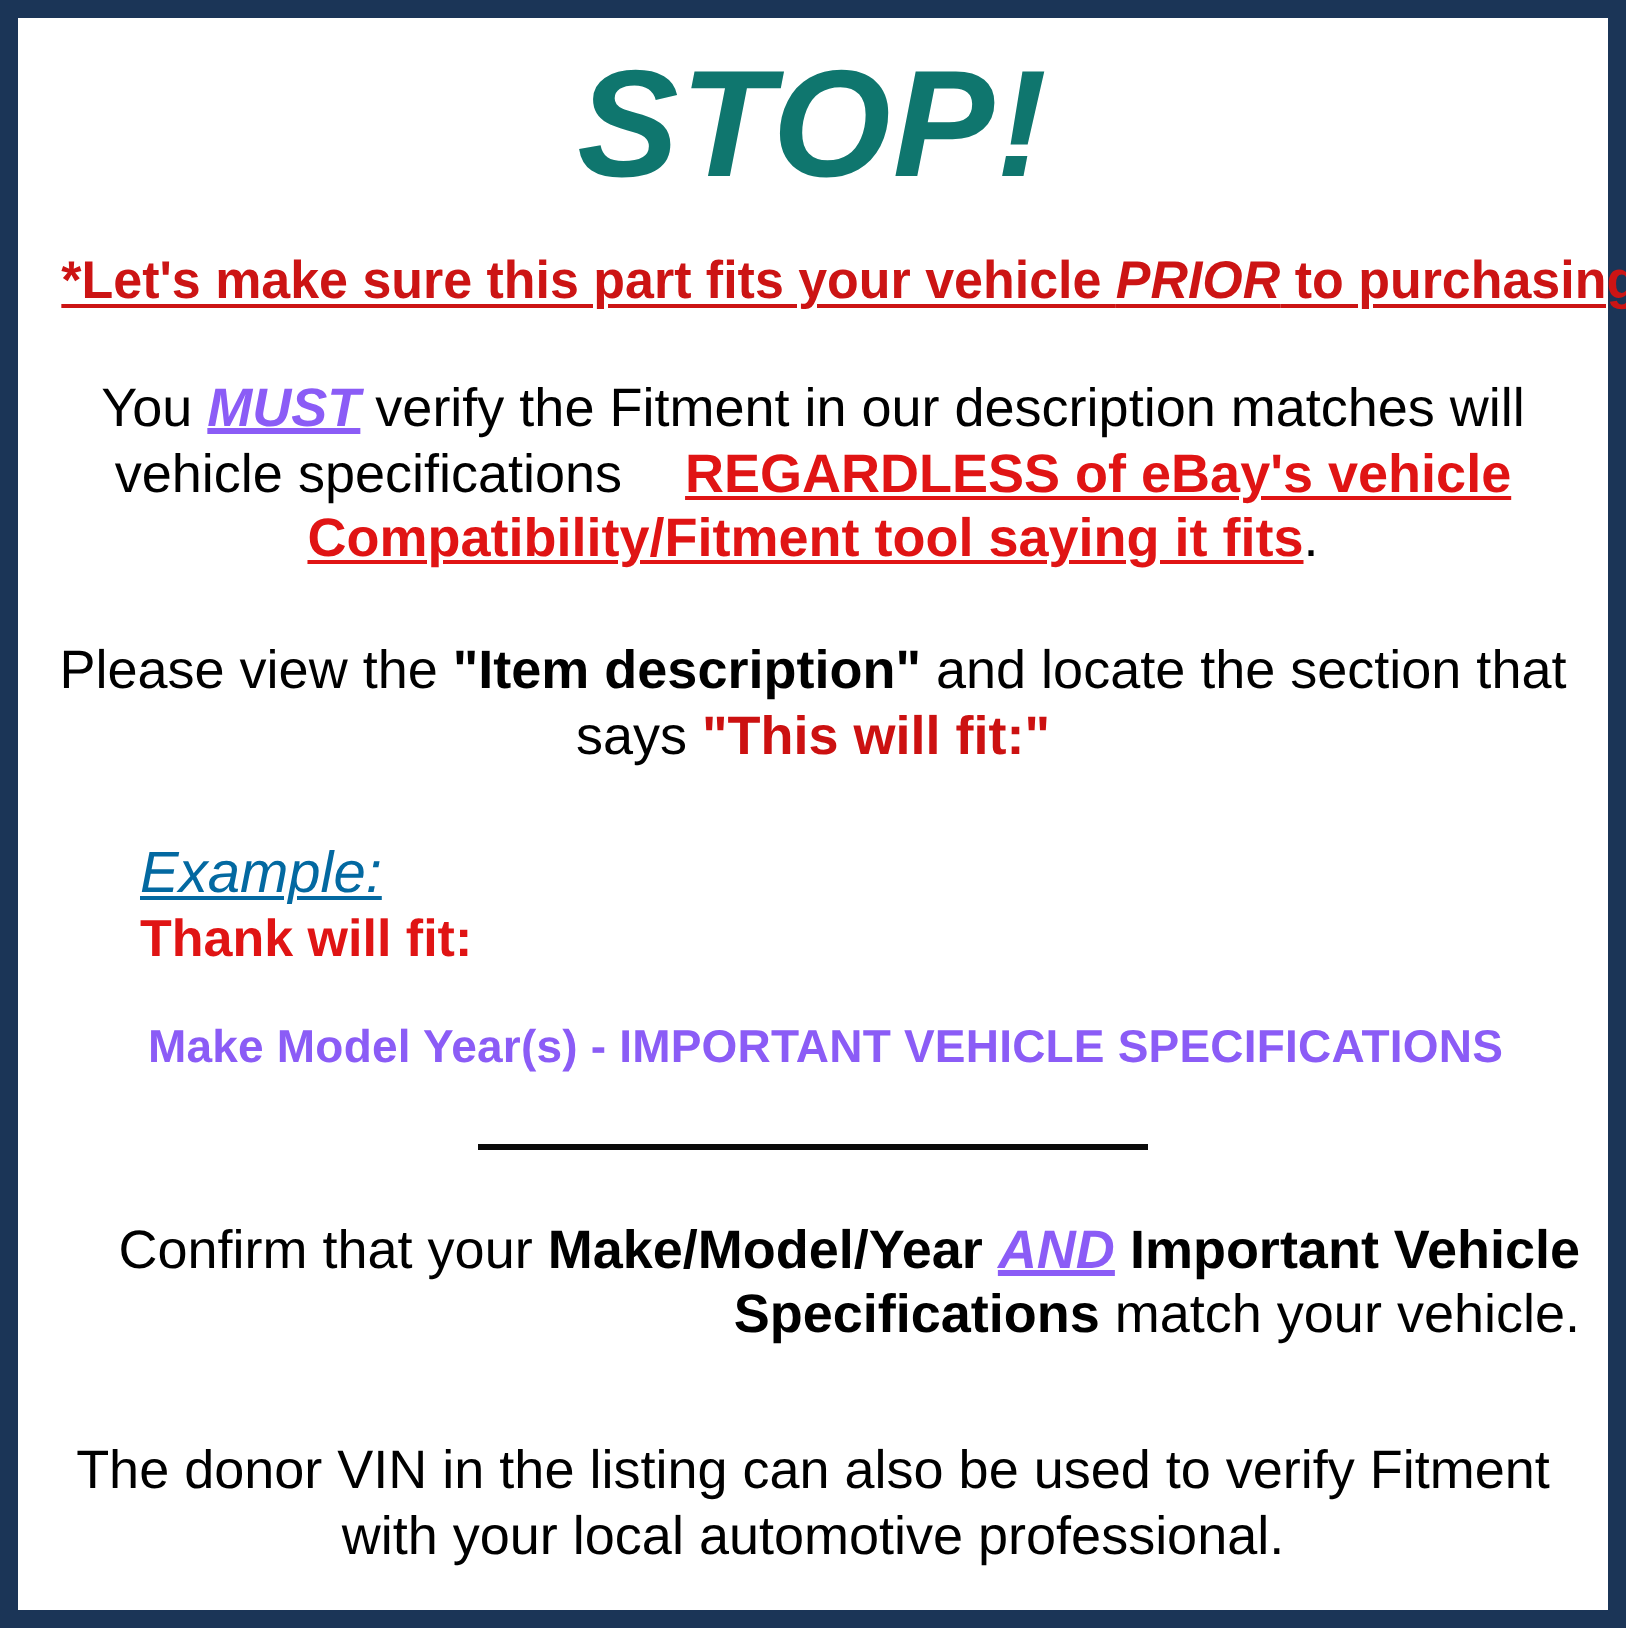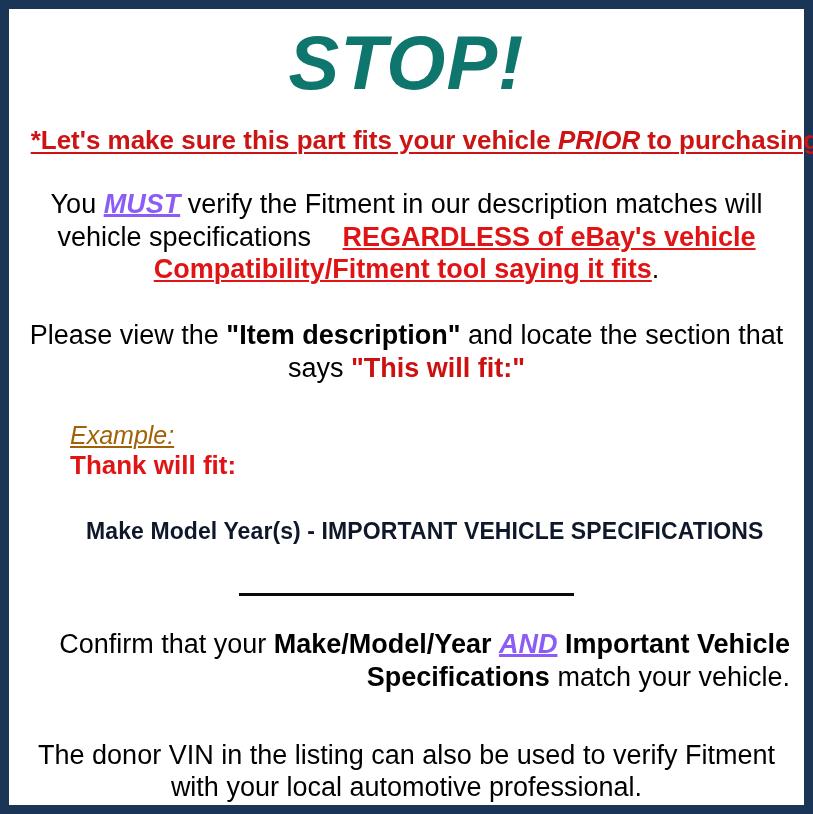--- a/index.html
+++ b/index.html
@@ -99,44 +99,44 @@
     text-underline-offset: 1px;
   }
 
   
   #example-block {
     padding-top: 38px;
     padding-left: 47px;
     text-align: left;
   }
   #example-label {
-    color: #a16207;
-    font-style: italic;
-    font-size: 25px;
+    color: #0369a1;
+    font-style: italic;
+    font-size: 29px;
     line-height: 1.08;
     text-decoration: underline;
     text-decoration-thickness: 2px;
     text-underline-offset: 2px;
     margin: 0;
     display: inline-block;
   }
   #example-fit-line {
     color: #e01414;
     font-weight: bold;
     font-size: 26px;
     line-height: 1.15;
     margin: 0;
     padding-top: 2px;
   }
   #example-spec-line {
-    color: #0f172a;
+    color: #8b5cf6;
     font-weight: bold;
     font-size: 23px;
     line-height: 1.1;
-    margin: 16px;
+    margin: 4px;
     padding-top: 22px;
     letter-spacing: 0.1px;
   }
 
   
   #divider-wrap {
     padding-top: 24px;
     text-align: center;
   }
   #divider-rule {

